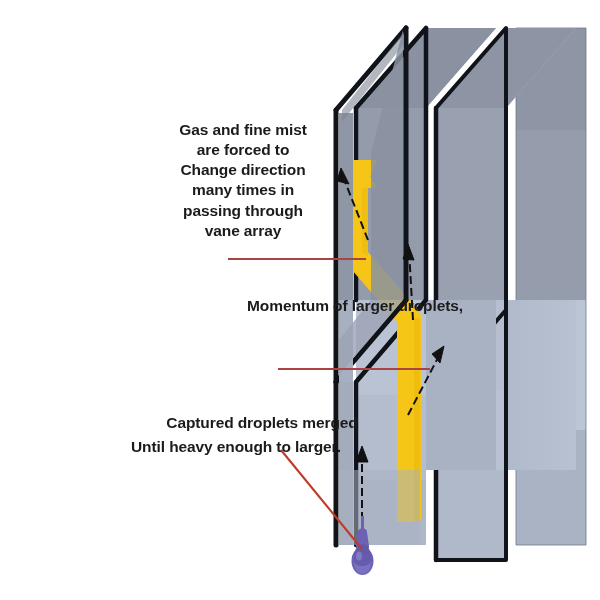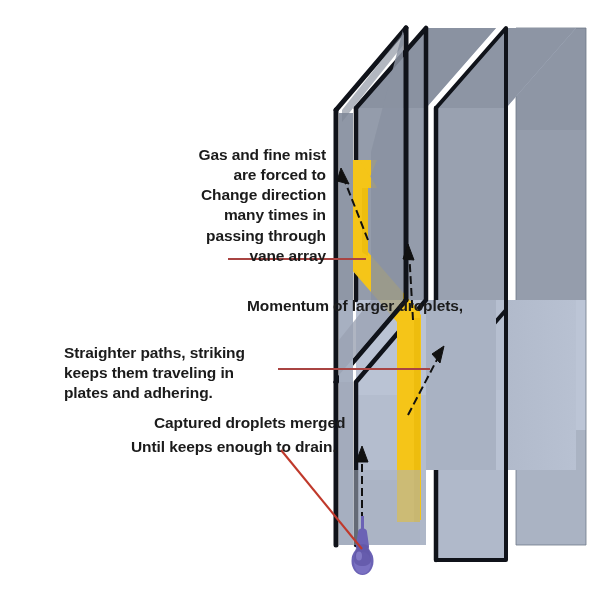--- a/index.html
+++ b/index.html
@@ -26,43 +26,42 @@
     position: absolute;
     color: #1b1b1b;
     font-family: "Liberation Sans", sans-serif;
     font-size: 15.5px;
     line-height: 1.30;
     font-weight: 600;
     white-space: pre-line;
     letter-spacing: -0.1px;
   }
   #callout-gas {
-    left: 176px;
+    left: 168px;
     top: 120px;
     width: 150px;
-    text-align: right;
-    margin-top: 25px;
+    text-align: center;
   }
   #callout-momentum {
     left: 203px;
     top: 296px;
     width: 260px;
     text-align: right;
   }
   #callout-straighter {
     left: 64px;
     top: 343px;
     width: 215px;
     text-align: left;
   }
   #callout-captured {
-    left: 154px;
+    left: 139px;
     top: 413px;
     width: 246px;
-    text-align: left;
+    text-align: center;
   }
   #callout-until {
     left: 131px;
     top: 437px;
     width: 254px;
     text-align: left;
   }
 </style>
 </head>
 <body>
@@ -193,21 +192,18 @@
 
   <div class="callout" id="callout-gas">Gas and fine mist
 are forced to
 Change direction
 many times in
 passing through
 vane array</div>
 
   <div class="callout" id="callout-momentum">Momentum of larger droplets,</div>
 
-  <div class="callout" id="callout-straighter">Straighter paths, striking
-keeps them traveling in
-plates and adhering.</div>
 
   <div class="callout" id="callout-captured">Captured droplets merged</div>
 
-  <div class="callout" id="callout-until">Until keeps enough to drain.</div>
+  <div class="callout" id="callout-until">Until heavy enough to larger.</div>
 
 </div>
 
 </body></html>

